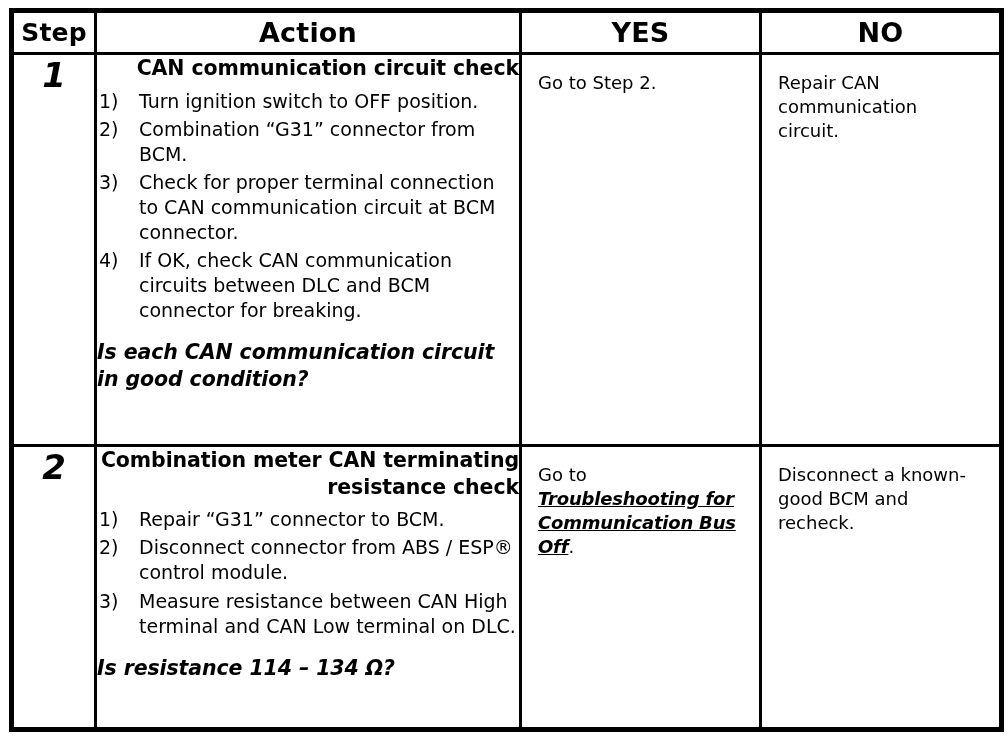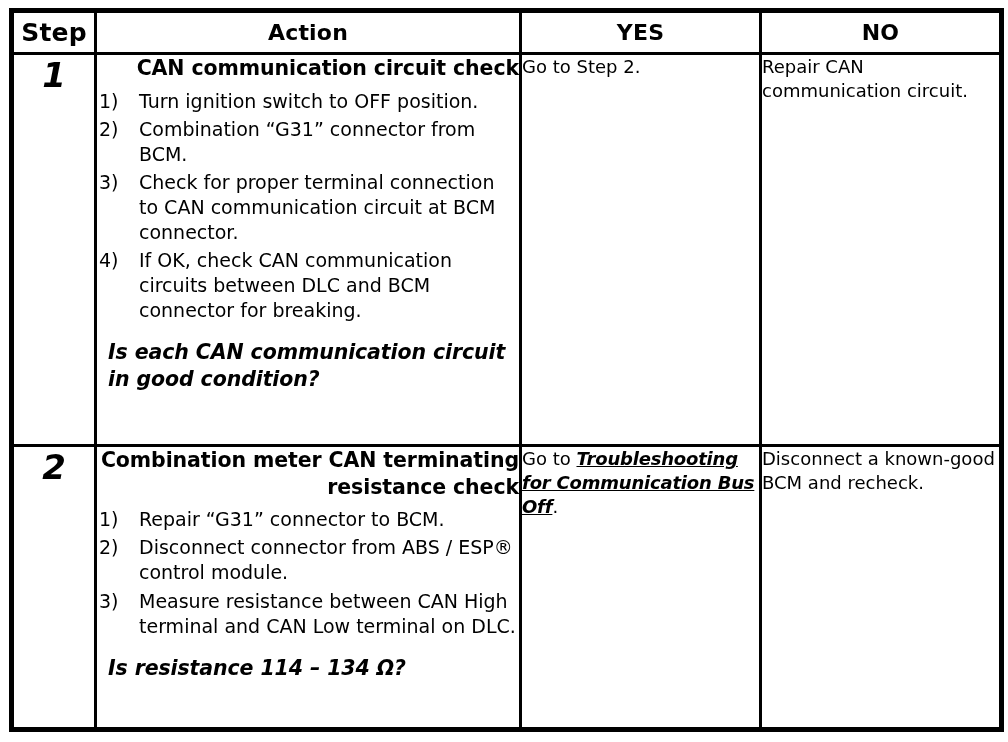--- a/index.html
+++ b/index.html
@@ -49,21 +49,21 @@
     vertical-align: top;
     background: #ffffff;
   }
 
   
   .hdr-row th {
     height: 43px;
     text-align: center;
     vertical-align: middle;
     font-weight: bold;
-    font-size: 22px;
+    font-size: 27px;
     letter-spacing: 0.2px;
     padding: 0 4px;
   }
   .hdr-row th.h-step { font-size: 25px; }
 
   
   .row-1 td { height: 392px; }
   .row-2 td { height: 284px; }
 
   .cell-step {
@@ -116,24 +116,23 @@
     font-size: 19px;
   }
 
   .question {
     font-weight: bold;
     font-style: italic;
     font-size: 20.5px;
     line-height: 1.32;
     margin-top: 16px;
     letter-spacing: -0.1px;
-    padding-left: 11px;
-  }
-
-  .side-text { margin: 0; }
+  }
+
+  .side-text { margin: 16px; }
 
   .ref-link {
     font-weight: bold;
     font-style: italic;
     text-decoration: underline;
     letter-spacing: -0.2px;
   }
 </style>
 </head>
 <body>

